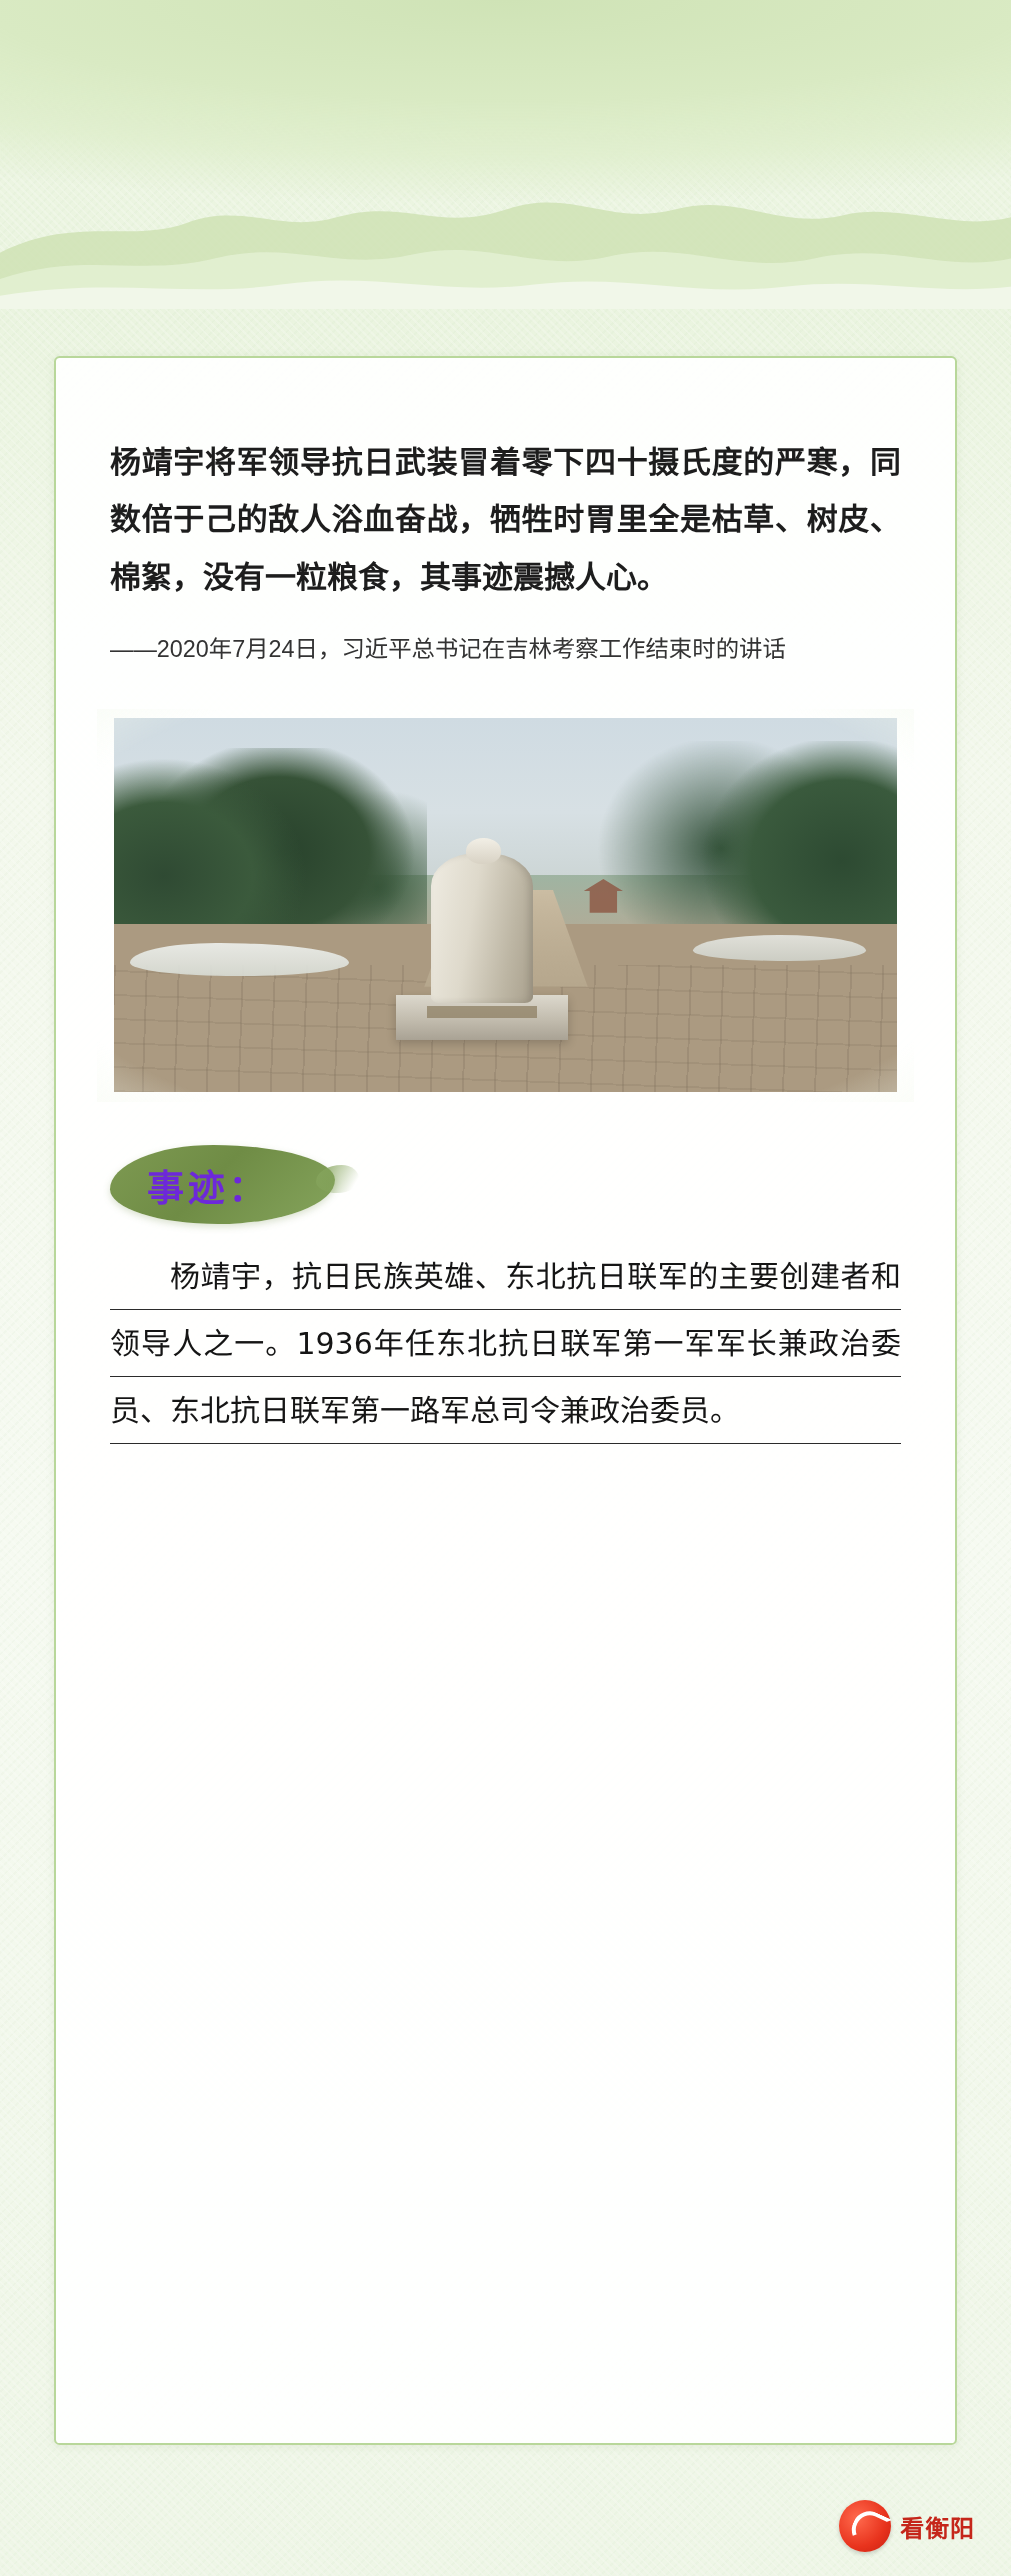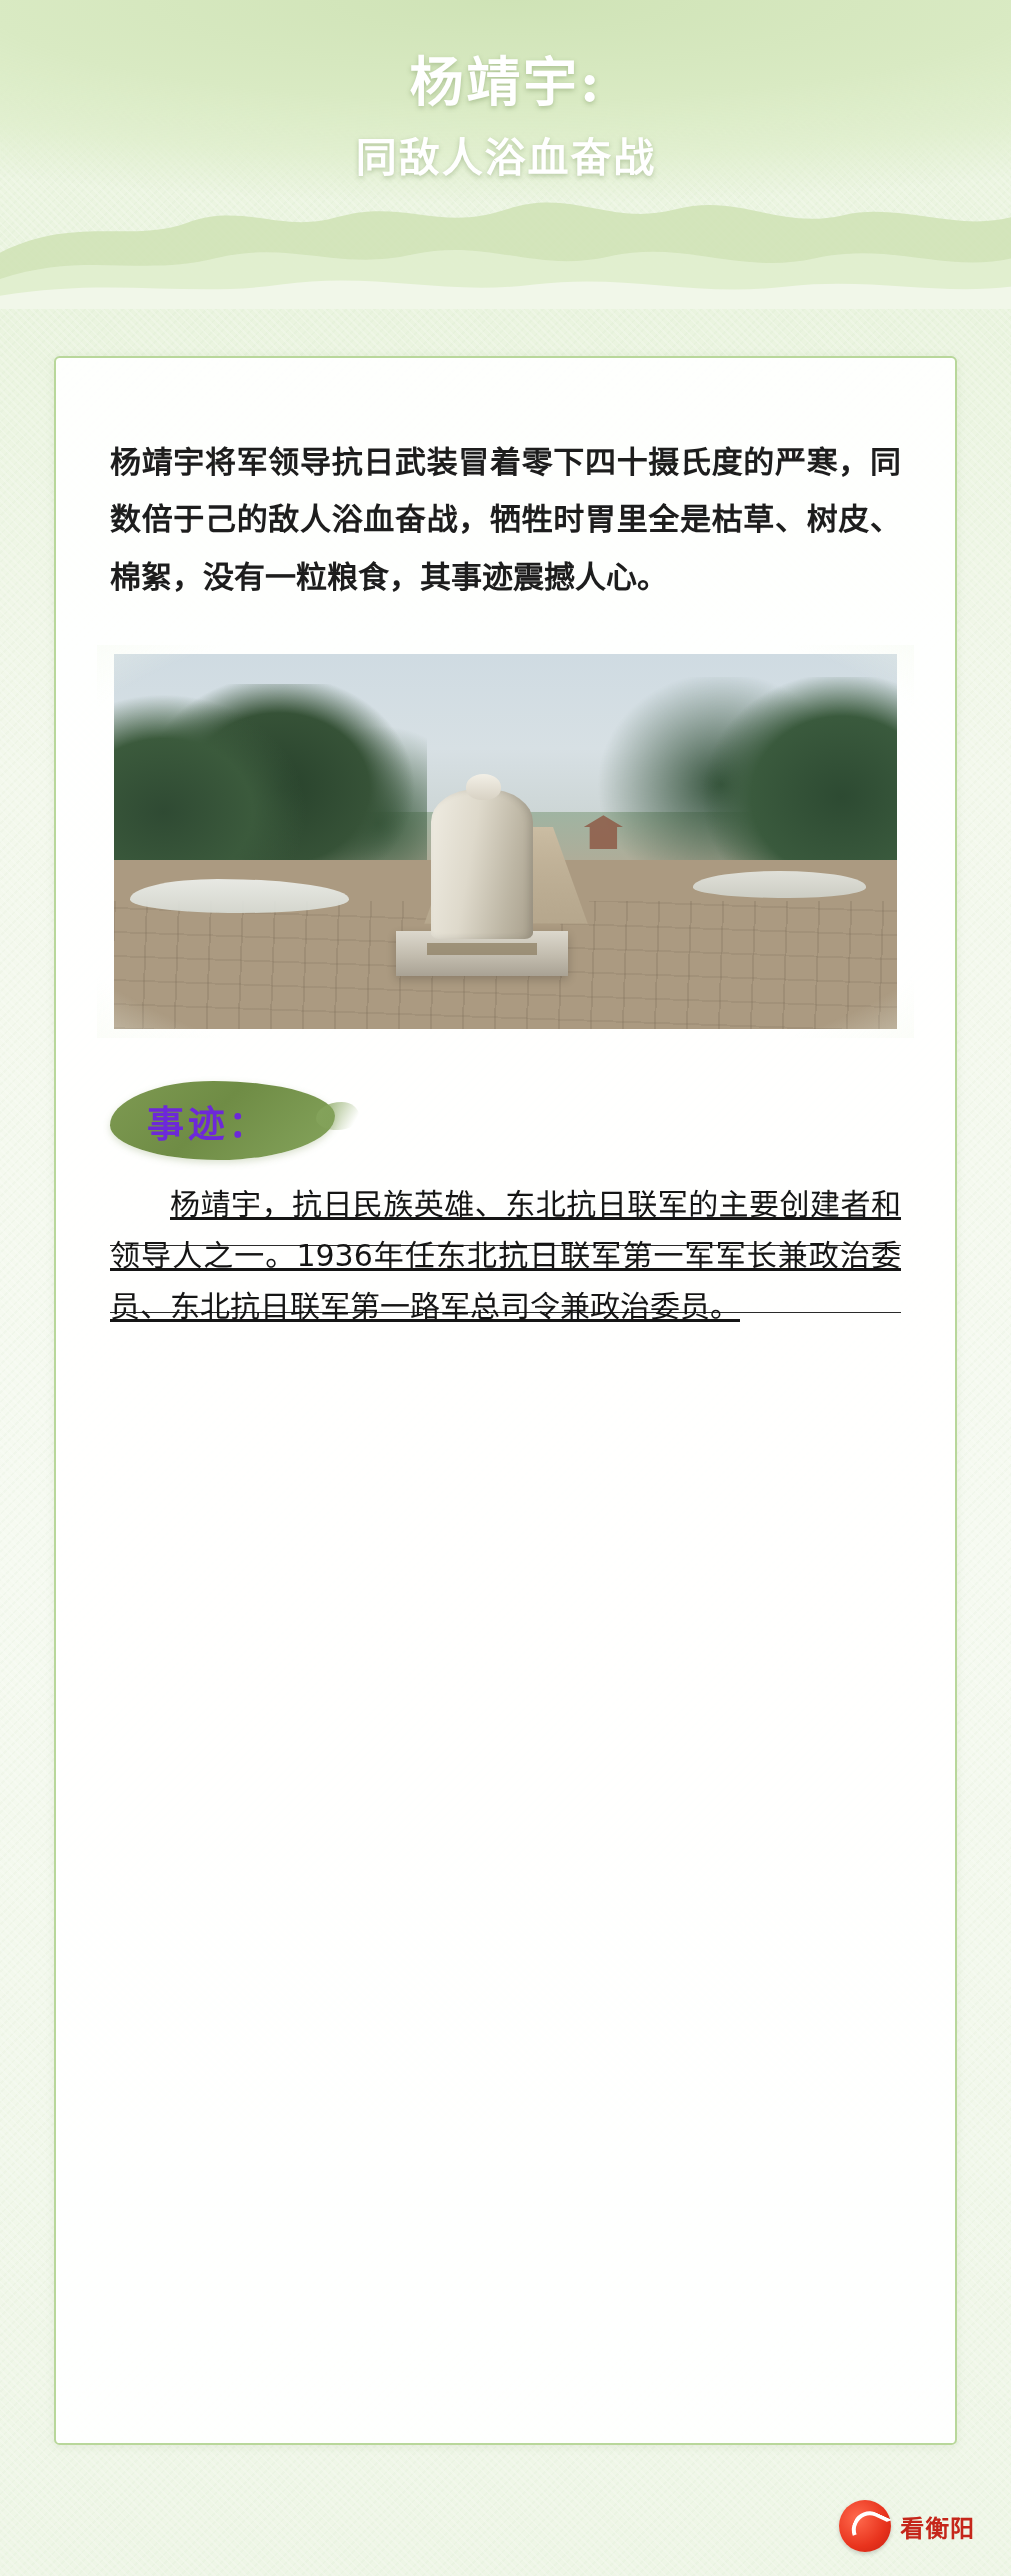--- a/index.html
+++ b/index.html
@@ -244,27 +244,26 @@
     font-weight: bold;
     color: #6d28d9;
     letter-spacing: 3.7px;
     font-family: "DejaVu Serif", "Liberation Serif", serif;
   }
 
   
   .body-text {
     margin-top: 17px;
     font-size: 30px;
-    line-height: 51px;
+    line-height: 67px;
     color: #151515;
     text-align: justify;
     background-image: repeating-linear-gradient(180deg, rgba(0,0,0,0) 0 66px, #2b2b2b 66px 67px);
     background-position: 0 0;
     font-family: "DejaVu Sans", "Liberation Sans", sans-serif;
-    text-decoration: underline;
   }
   .body-text p {
     margin: 0;
     text-indent: 60px;
   }
 
   
   .footer {
     position: absolute;
     right: 37px;
@@ -308,30 +307,27 @@
     <div class="header-wash"></div>
 
     <div class="header-mountains">
       <svg width="1012" height="197" viewBox="0 0 1080 210" preserveAspectRatio="none">
         <path d="M0,150 C80,110 140,140 200,118 C260,96 300,130 360,112 C430,92 470,128 540,104 C610,80 650,122 720,104 C790,86 830,126 900,110 C960,96 1020,128 1080,112 L1080,210 L0,210 Z" fill="#cfe2b4" opacity="0.85"></path>
         <path d="M0,178 C90,148 150,176 230,156 C310,136 360,170 440,152 C520,134 570,172 650,154 C730,136 790,174 870,156 C950,138 1010,172 1080,156 L1080,210 L0,210 Z" fill="#e2efd2" opacity="0.9"></path>
         <path d="M0,196 C120,176 200,198 300,184 C400,170 470,196 570,184 C670,172 740,198 840,186 C930,176 1000,196 1080,186 L1080,210 L0,210 Z" fill="#f1f7e9"></path>
       </svg>
     </div>
 
-    <div class="title-block">
-      <div class="title-main">杨靖宇:</div>
-      <div class="title-sub">同敌人浴血奋战</div>
-    </div>
   </div>
 
   <div class="card">
     <div class="card-inner">
 
       <div class="quote">杨靖宇将军领导抗日武装冒着零下四十摄氏度的严寒，同数倍于己的敌人浴血奋战，牺牲时胃里全是枯草、树皮、棉絮，没有一粒粮食，其事迹震撼人心。</div>
+      <div class="quote-source">——2020年7月24日，习近平总书记在吉林考察工作结束时的讲话</div>
 
       <div class="photo-wrap">
         <div class="photo">
           <div class="sky"></div>
           <div class="trees-left"></div>
           <div class="trees-right"></div>
           <div class="ground"></div>
           <div class="plaza-lines"></div>
           <div class="path"></div>
           <div class="pavilion"></div>

